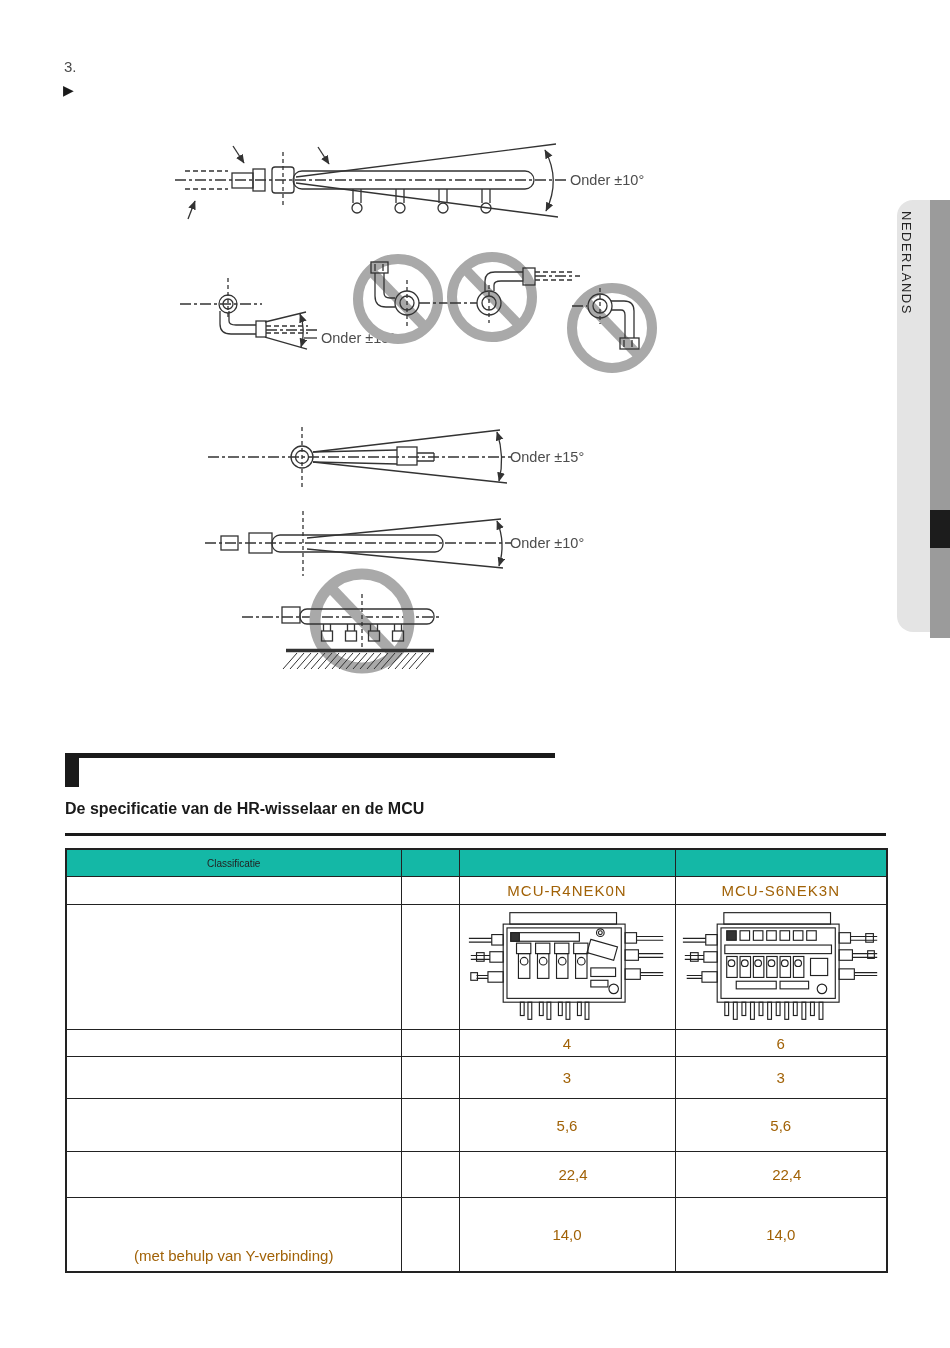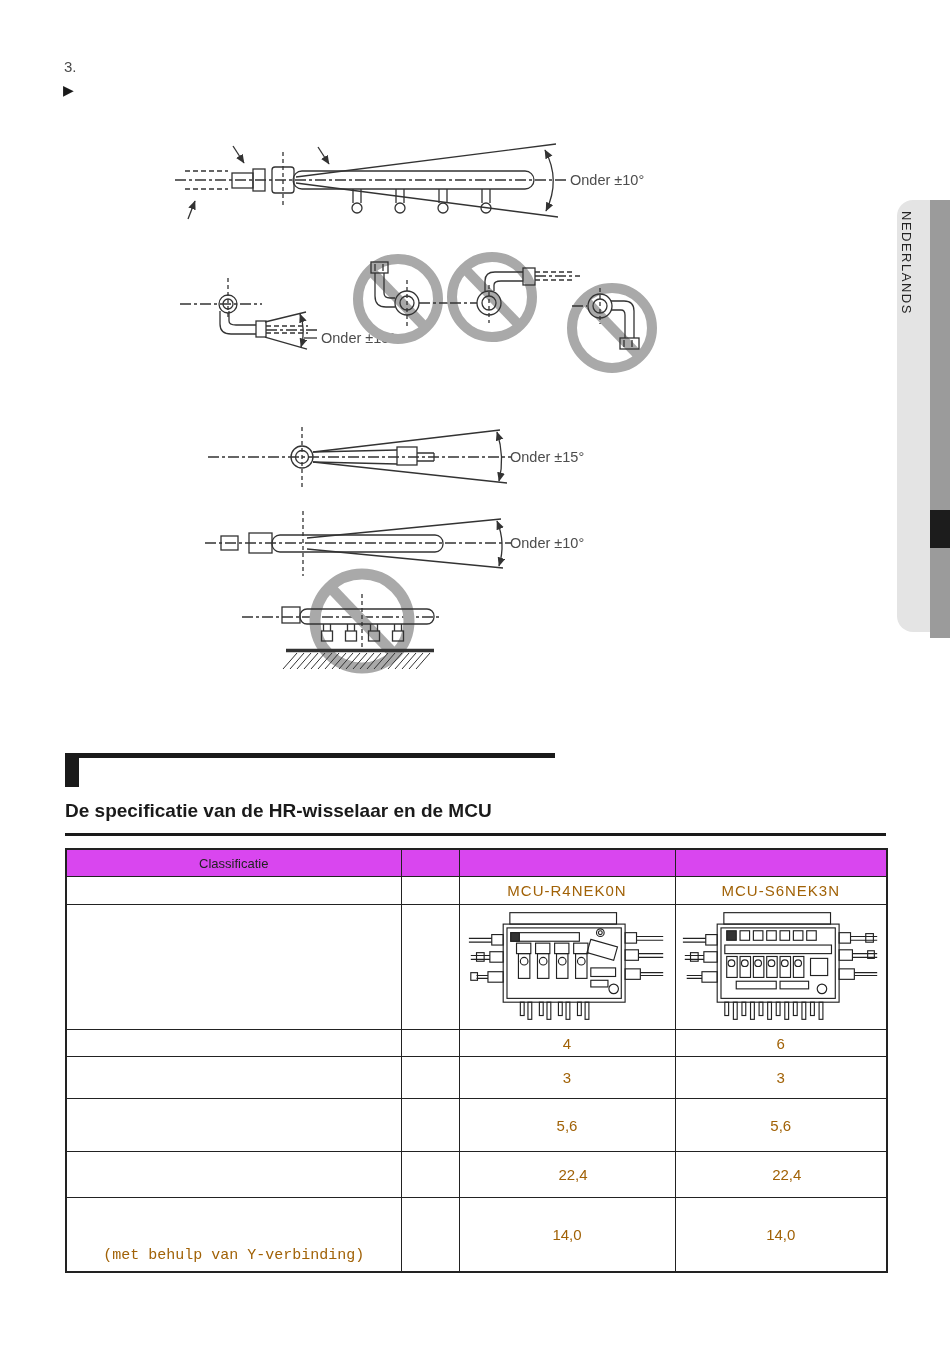--- a/index.html
+++ b/index.html
@@ -15,36 +15,36 @@
   .side-strip{position:absolute;left:930px;top:200px;width:20px;height:438px;background:#9b9b9b;}
   .side-black{position:absolute;left:930px;top:510px;width:20px;height:38px;background:#1c1c1c;}
   .side-label{position:absolute;left:899px;top:211px;writing-mode:vertical-rl;
     font-size:13px;letter-spacing:1.5px;color:#222;}
   
   .diagrams{position:absolute;left:0;top:0;}
   .dlabel{font-family:"Liberation Sans",sans-serif;font-size:14.5px;fill:#4d4d4d;}
   
   .mark-h{position:absolute;left:65px;top:753px;width:490px;height:5px;background:#1a1a1a;}
   .mark-v{position:absolute;left:65px;top:753px;width:14px;height:34px;background:#1a1a1a;}
-  .heading{position:absolute;left:65px;top:800px;font-size:19px;font-weight:bold;color:#1a1a1a;}
+  .heading{position:absolute;left:65px;top:800px;font-size:16px;font-weight:bold;color:#1a1a1a;}
   .heading-rule{position:absolute;left:65px;top:833px;width:821px;height:3px;background:#1a1a1a;}
   
   .spec{position:absolute;left:65px;top:848px;width:821px;border-collapse:collapse;table-layout:fixed;}
   .spec td{border:1.5px solid #222;text-align:center;vertical-align:middle;
     font-size:15px;color:#a16207;padding:0;}
   .spec{border:2px solid #222;}
-  .spec .hdr td{background:#d946ef;color:#222;font-size:13px;height:26px;}
+  .spec .hdr td{background:#14b8a6;color:#222;font-size:10px;height:26px;}
   .spec .models td{height:27px;letter-spacing:1px;}
   .spec .imgs td{height:124px;}
   .r-a td{height:26px;}
   .r-b td{height:41px;}
   .r-c td{height:52px;}
   .r-d td{height:45px;padding-left:12px;}
   .r-e td{height:66px;}
-  .note-cell{vertical-align:bottom !important;padding-bottom:7px !important;font-family:Liberation Mono, monospace;}
+  .note-cell{vertical-align:bottom !important;padding-bottom:7px !important;}
 </style>
 </head>
 <body>
 
 <div class="page">
 
   <div class="sec-num">3.</div>
   <div class="bullet">▶</div>
 
   <div class="side-tab"></div>

